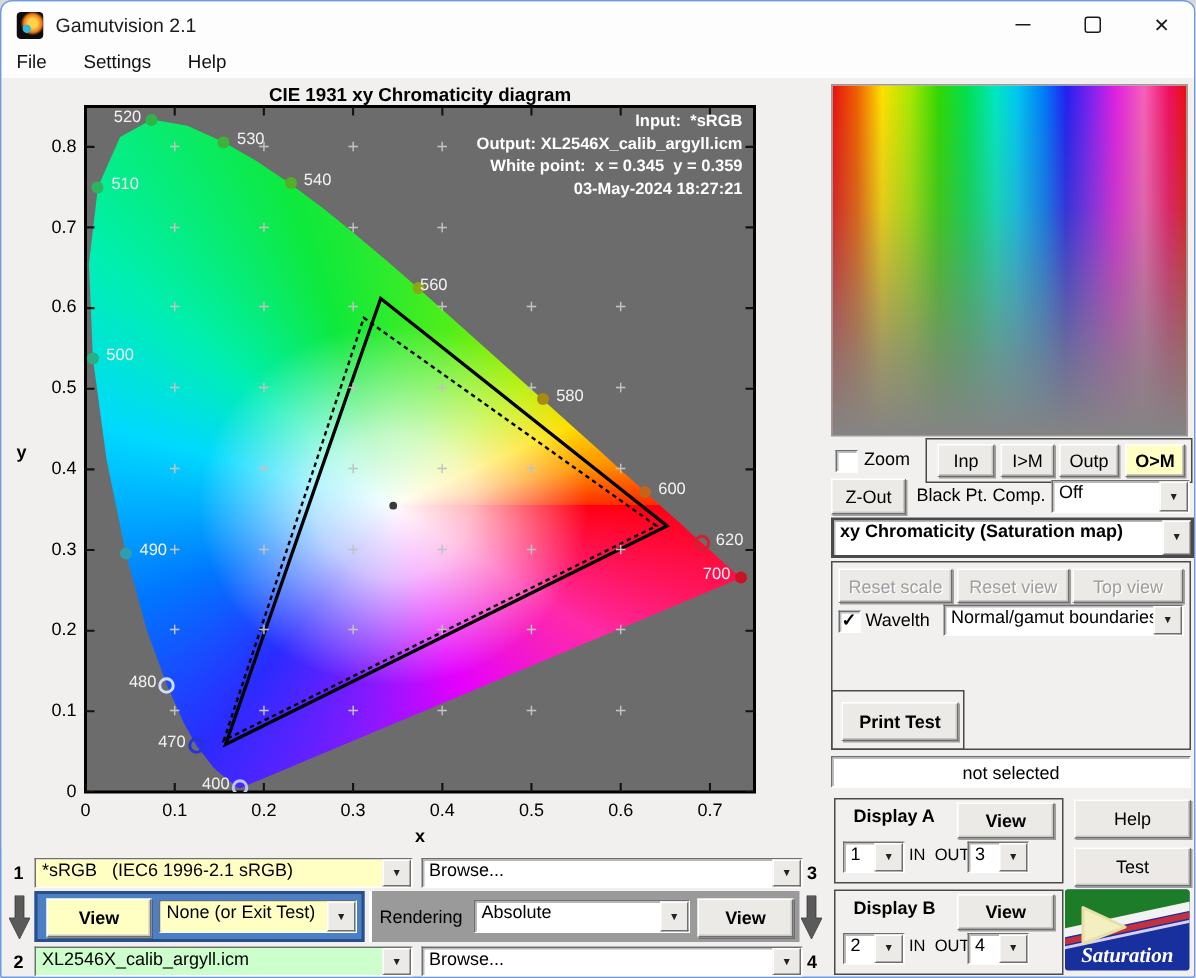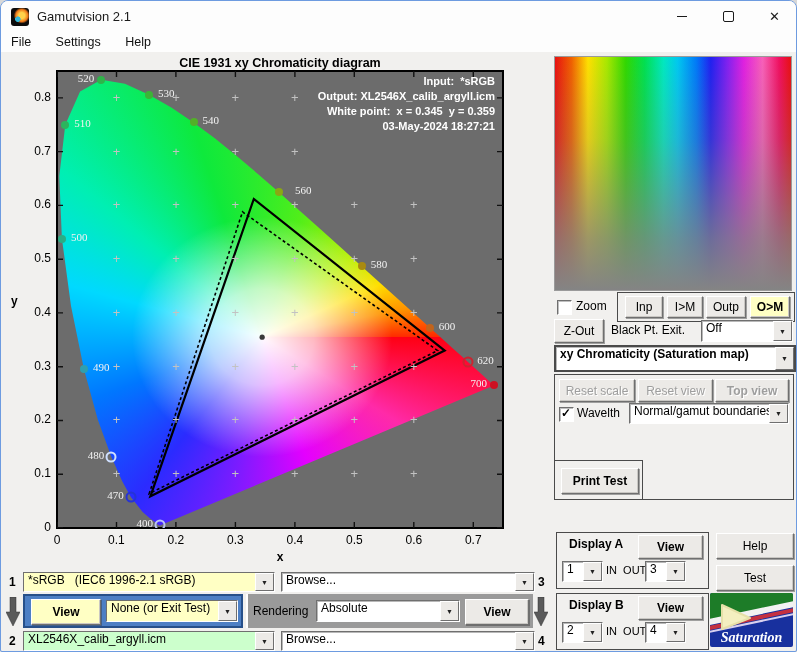--- a/index.html
+++ b/index.html
@@ -25,21 +25,21 @@
   #plot{left:56px;top:19px;width:446px;height:457px;background:#6c6c6c;outline:2px solid #000;outline-offset:-1px;overflow:hidden;}
   .horseshoe{position:absolute;inset:0;background:
      radial-gradient(ellipse 130px 120px at 46% 58.2%, rgba(255,255,255,.98) 0%, rgba(255,255,255,.72) 40%, rgba(255,255,255,0) 100%),
      conic-gradient(from 90deg at 46% 58.2%, #ff0013 0deg, #ff2aa8 32deg, #e400ff 70deg, #7d1bff 100deg,
         #2b2bff 128deg, #0077ff 160deg, #00d9ff 195deg, #00efb2 220deg, #0ee93c 252deg, #52ee19 288deg,
         #b8f000 318deg, #ffdf00 336deg, #ff9300 349deg, #ff2a00 360deg);}
   #plot-svg{position:absolute;left:0;top:0;}
   .plus{position:absolute;transform:translate(-50%,-55%);color:#c2c2c2;font-size:13px;}
   .wdot{position:absolute;width:8px;height:8px;border-radius:50%;transform:translate(-50%,-50%);}
   .wdot.open{width:7px;height:7px;background:transparent !important;border:2px solid;}
-  .wlab{position:absolute;color:#f2f2f2;font-size:11px;white-space:pre;font-family:Liberation Serif, serif;}
+  .wlab{position:absolute;color:#f2f2f2;font-size:11px;white-space:pre;}
   #plot-annotation{position:absolute;right:8px;top:3px;text-align:right;color:#fff;font-weight:bold;
      font-size:11px;line-height:15px;}
   #plot-annotation div{white-space:pre;}
   .xtick{position:absolute;top:481px;width:40px;text-align:center;font-size:12px;color:#000;}
   .ytick{position:absolute;left:14px;width:36px;text-align:right;font-size:12px;color:#000;}
   #xlabel{left:56px;top:498px;width:446px;text-align:center;font-weight:bold;font-size:12px;}
   #ylabel{left:10px;top:242px;font-weight:bold;font-size:12px;}
   
   .btn{position:absolute;background:#eceae7;border:1px solid;border-color:#ffffff #6f6f6f #6f6f6f #ffffff;
        box-shadow:1px 1px 0 rgba(60,60,60,.45), inset -1px -1px 0 #c9c7c3;
@@ -173,21 +173,21 @@
         <span class="wlab" style="top: 159.531px; left: 13.8763px;">500</span>
         <span class="wdot" style="left: 26.9979px; top: 298.394px; background: rgb(47, 159, 174);"></span>
         <span class="wlab" style="top: 290.394px; left: 35.9979px;">490</span>
         <span class="wdot open" style="left: 54.2931px; top: 385.654px; border-color: rgb(207, 224, 255);"></span>
         <span class="wlab" style="top: 377.654px; right: 398.707px;">480</span>
         <span class="wdot open" style="left: 73.7981px; top: 425.924px; border-color: rgb(38, 51, 214);"></span>
         <span class="wlab" style="top: 417.924px; right: 379.202px;">470</span>
         <span class="wdot open" style="left: 103.056px; top: 454.419px; border-color: rgb(185, 196, 242);"></span>
         <span class="wlab" style="top: 446.419px; right: 349.944px;">400</span>
         <span class="wdot" style="left: 221.87px; top: 121.239px; background: rgb(138, 167, 20);"></span>
-        <span class="wlab" style="top: 113.239px; left: 238px; text-align: right;">560</span>
+        <span class="wlab" style="top: 113.239px; left: 223px; text-align: right;">560</span>
         <span class="wdot" style="left: 304.767px; top: 195.381px; background: rgb(169, 138, 16);"></span>
         <span class="wlab" style="top: 187.381px; left: 313.767px;">580</span>
         <span class="wdot" style="left: 372.856px; top: 256.726px; background: rgb(194, 100, 28);"></span>
         <span class="wlab" style="top: 248.726px; left: 381.856px;">600</span>
         <span class="wdot open" style="left: 411.212px; top: 291.243px; border-color: rgb(204, 36, 48);"></span>
         <span class="wlab" style="top: 283.243px; left: 420.212px;">620</span>
         <span class="wdot" style="left: 436.902px; top: 314.362px; background: rgb(204, 17, 34);"></span>
         <span class="wlab" style="top: 306.362px; right: 16.0984px;">700</span>
       </div>
     <div id="xlabel" class="abs">x</div>
@@ -216,46 +216,47 @@
   <span class="cb" style="left:556px;top:299px;"></span>
   <span class="lbl" style="left:575px;top:298px;">Zoom</span>
 
   <div class="frame" style="left:616px;top:291px;width:176px;height:28px;"></div>
   <div class="btn" style="left:624px;top:295px;width:36px;height:20px;">Inp</div>
   <div class="btn" style="left:666px;top:295px;width:34px;height:20px;">I&gt;M</div>
   <div class="btn" style="left:705px;top:295px;width:38px;height:20px;">Outp</div>
   <div class="btn yellow bold" style="left:749px;top:295px;width:38px;height:20px;">O&gt;M</div>
 
   <div class="btn" style="left:553px;top:318px;width:48px;height:22px;">Z-Out</div>
-  <span class="lbl" style="left:610px;top:322px;">Black Pt. Exit.</span>
+  <span class="lbl" style="left:610px;top:322px;">Black Pt. Comp.</span>
   <div class="combo" style="left:700px;top:319px;width:90px;height:20px;">
     <span class="fld">Off</span>
     <span class="ab">▼</span>
   </div>
 
   <div class="combo" style="left:553px;top:344px;width:238px;height:23px;border:2px solid #4a4a4a;">
     <span class="fld" style="font-weight:bold;">xy Chromaticity (Saturation map)</span>
     <span class="ab">▼</span>
   </div>
 
   <div class="frame" style="left:553px;top:373px;width:238px;height:124px;"></div>
   <div class="btn disabled" style="left:558px;top:378px;width:74px;height:21px;">Reset scale</div>
   <div class="btn disabled" style="left:637px;top:378px;width:73px;height:21px;">Reset view</div>
-  <div class="btn disabled" style="left:714px;top:378px;width:72px;height:21px;font-weight:bold;">Top view</div>
+  <div class="btn disabled" style="left:714px;top:378px;width:72px;height:21px;">Top view</div>
 
   <span class="cb checked" style="left:558px;top:406px;"></span>
   <span class="lbl" style="left:576px;top:405px;">Wavelth</span>
   <div class="combo" style="left:628px;top:402px;width:158px;height:19px;">
     <span class="fld">Normal/gamut boundaries</span>
     <span class="ab">▼</span>
   </div>
 
   <div class="frame" style="left:553px;top:459px;width:87px;height:38px;"></div>
   <div class="btn bold" style="left:560px;top:467px;width:76px;height:24px;">Print Test</div>
 
+  <div class="sunken" style="left:553px;top:503px;width:238px;height:19px;">not selected</div>
 
   <div class="frame" style="left:555px;top:531px;width:151px;height:55px;"></div>
   <span class="lbl bold" style="left:568px;top:536px;">Display A</span>
   <div class="btn bold" style="left:637px;top:534px;width:63px;height:22px;">View</div>
   <div class="combo" style="left:561px;top:560px;width:39px;height:19px;">
     <span class="fld">1</span>
     <span class="ab">▼</span>
   </div>
   <span class="lbl" style="left:605px;top:563px;font-size:11px;">IN  OUT</span>
   <div class="combo" style="left:644px;top:560px;width:39px;height:19px;">

